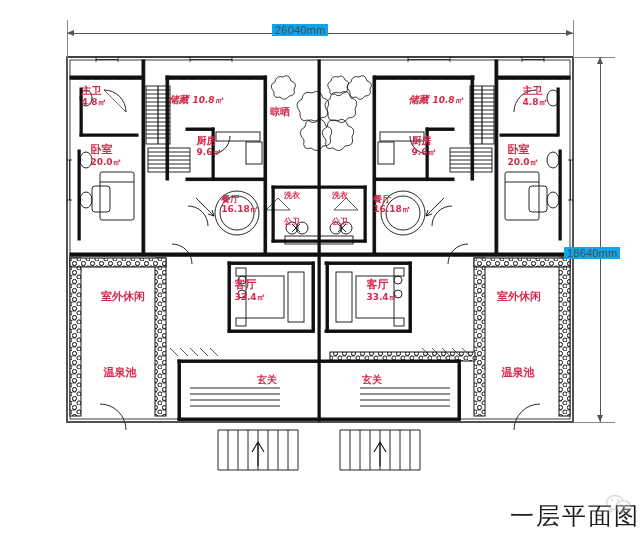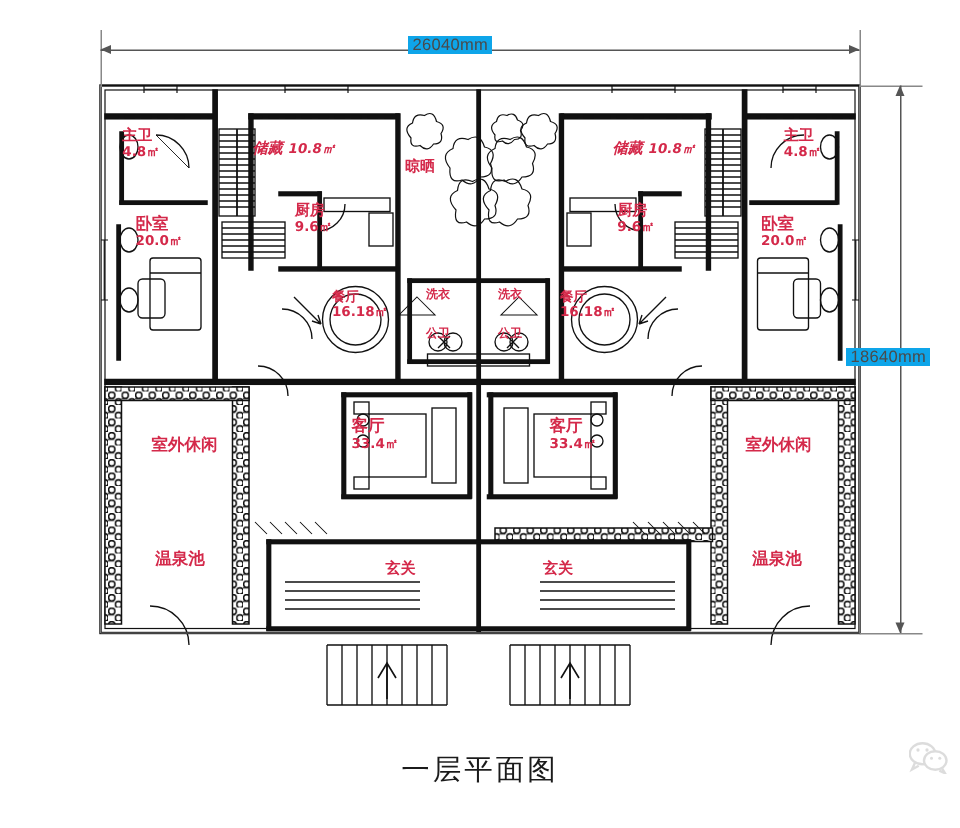--- a/index.html
+++ b/index.html
@@ -84,22 +84,22 @@
   .room-label .ar { display: block; font-weight: 600; font-size: 9px; }
   .room-label.inline .nm,
   .room-label.inline .ar { display: inline; font-style: italic; }
   .room-label.inline .ar { margin-left: 4px; }
 
   
   #plan-title {
     position: absolute;
     left: 0; right: 0;
     top: 500px;
-    text-align: center;
-    font-size: 19px;
+    text-align: right;
+    font-size: 24px;
     color: #1b1b1b;
     font-family: "DejaVu Sans", sans-serif;
     letter-spacing: 2px;
   }
 
   
   #watermark {
     position: absolute;
     right: 8px; top: 494px;
     display: flex; align-items: center; gap: 7px;
@@ -346,21 +346,21 @@
     <div class="arrow right" style="left:566px; top:30px;"></div>
     <div class="dim-label" style="left:272px; top:24px;">26040mm</div>
   </div>
 
   <div>
     <div class="dim-ext-h" style="left:573px; top:57px;  width:42px;"></div>
     <div class="dim-ext-h" style="left:573px; top:422px; width:42px;"></div>
     <div class="dim-v-line" style="left:600px; top:57px; height:365px;"></div>
     <div class="arrow up" style="left:597px; top:57px;"></div>
     <div class="arrow down" style="left:597px; top:415px;"></div>
-    <div class="dim-label" style="left:564px; top:232px;">18640mm</div>
+    <div class="dim-label" style="left:564px; top:247px;">18640mm</div>
   </div>
 
   <div id="room-labels">
       <div class="room-label" style="left: 94px; top: 96px; font-size: 10px; transform: translate(-50%, -50%);">
         <span class="nm">主卫</span>
         <span class="ar">4.8㎡</span>
       </div>
       <div class="room-label" style="left: 106px; top: 155px; font-size: 11px; transform: translate(-50%, -50%);">
         <span class="nm">卧室</span>
         <span class="ar">20.0㎡</span>

